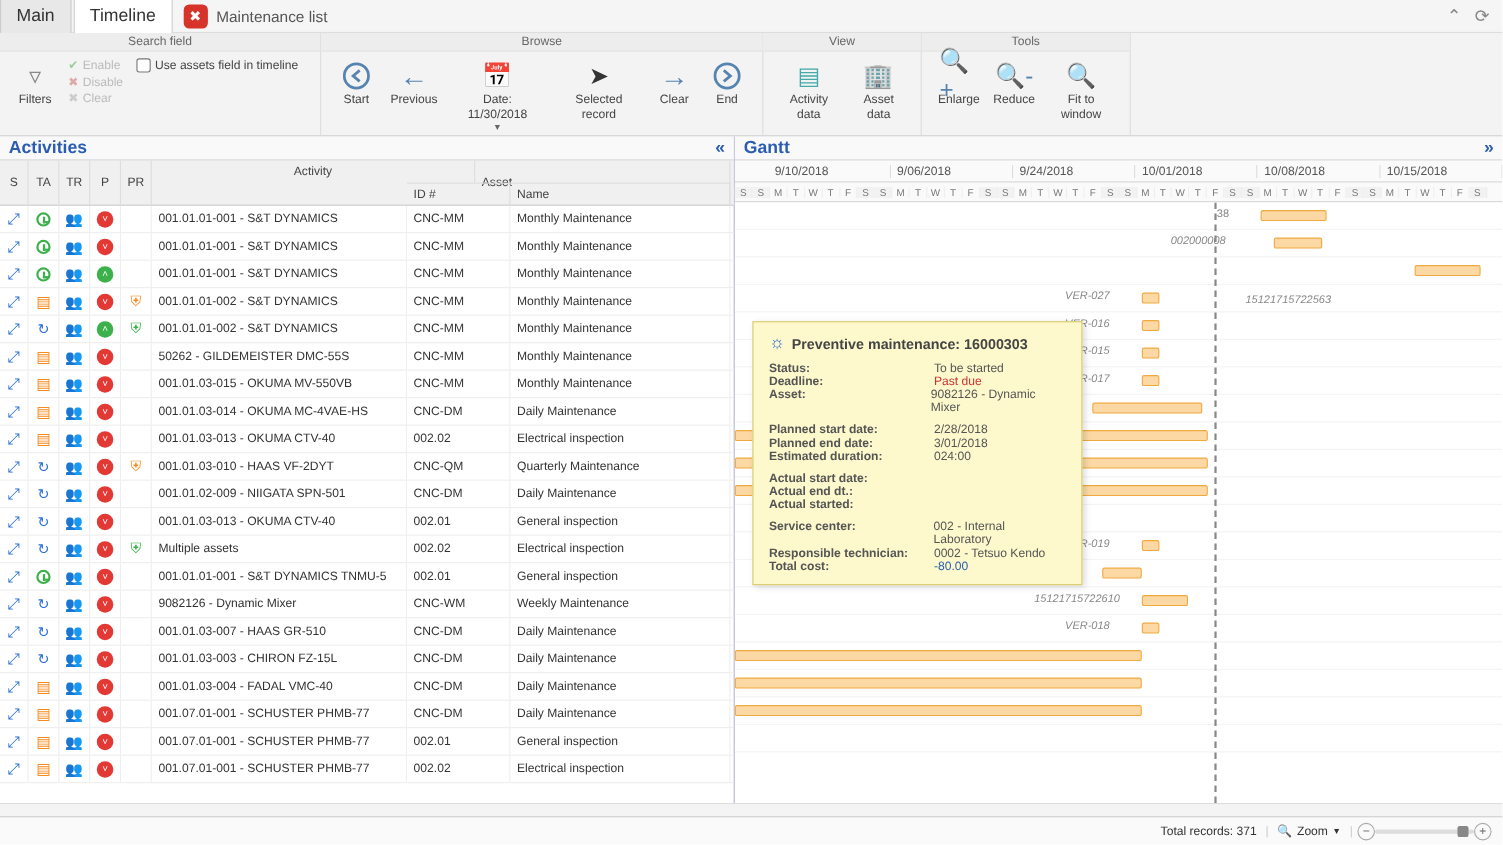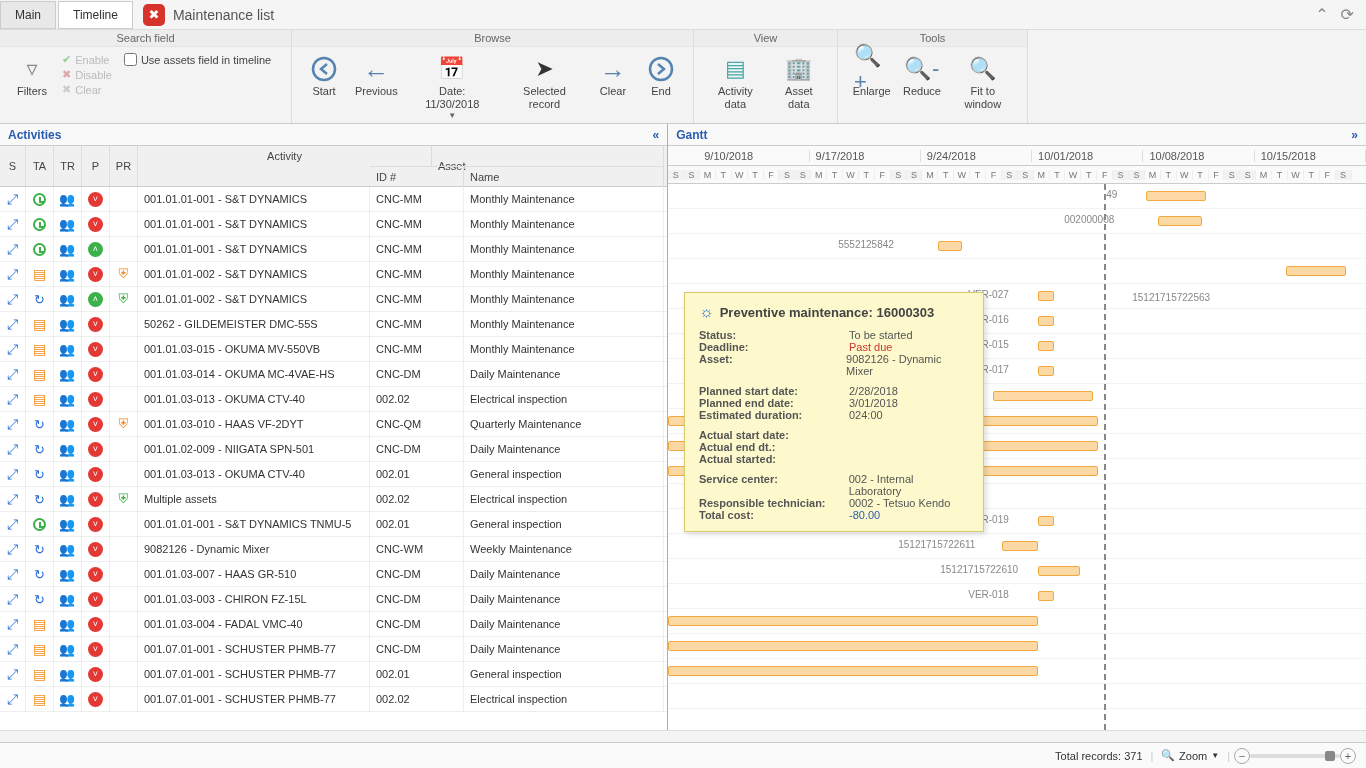--- a/index.html
+++ b/index.html
@@ -1,39 +1,39 @@
 <!DOCTYPE html>
 <html><head>
 <meta charset="utf-8">
 <style>
 * { box-sizing: border-box; margin: 0; padding: 0; }
 body { font-family: Arial, sans-serif; font-size: 11px; color: #333; background: #fff; overflow: hidden; }
 .app { width: 1366px; height: 768px; display: flex; flex-direction: column; }
 .titlebar { height: 30px; display: flex; align-items: center; background: #f5f5f5; border-bottom: 1px solid #ddd; }
-.tab { padding: 6px 14px; border: 1px solid #ccc; background: #fff; margin-right: 2px; cursor: pointer; font-size: 12px; }
+.tab { padding: 6px 14px; border: 1px solid #ccc; background: #fff; margin-right: 2px; cursor: pointer; font-size: 16px; }
 .tab.inactive { background: #e8e8e8; }
 .title-icon { width: 22px; height: 22px; background: #d6332b; border-radius: 5px; margin: 0 8px; display: flex; align-items: center; justify-content: center; color: #fff; font-size: 13px; }
 .title-text { font-size: 14px; color: #555; }
 .title-right { margin-left: auto; margin-right: 12px; display: flex; gap: 12px; color: #888; font-size: 16px; }
 
 .ribbon { display: flex; background: #f3f3f3; border-bottom: 1px solid #ccc; }
 .ribbon-group { border-right: 1px solid #ddd; display: flex; flex-direction: column; }
 .ribbon-group-header { text-align: center; font-size: 11px; color: #666; padding: 2px 0; border-bottom: 1px solid #e4e4e4; background: #ededed; }
 .ribbon-group-body { display: flex; align-items: flex-start; padding: 4px 8px; height: 76px; }
 .ribbon-btn { display: flex; flex-direction: column; align-items: center; justify-content: flex-start; padding: 2px 8px; cursor: pointer; min-width: 48px; }
 .ribbon-btn .icon { font-size: 22px; height: 32px; display: flex; align-items: center; color: #5584b1; }
 .ribbon-btn .lbl { font-size: 11px; color: #444; text-align: center; line-height: 13px; }
 .ribbon-small { display: flex; flex-direction: column; gap: 2px; padding: 2px 6px; }
 .ribbon-small-item { display: flex; align-items: center; gap: 4px; color: #bbb; font-size: 11px; }
 .ribbon-small-item .sicon { font-size: 11px; }
 .checkbox-row { display: flex; align-items: center; gap: 4px; color: #444; }
 
 .content { flex: 1; display: flex; overflow: hidden; position: relative; }
 .left-panel { width: 676px; display: flex; flex-direction: column; border-right: 1px solid #aac; }
-.panel-header { height: 22px; background: #f9f9f9; border-bottom: 1px solid #ccc; display: flex; align-items: center; padding: 0 8px; color: #2a5db0; font-weight: bold; font-size: 12px; gap: 12px; }
+.panel-header { height: 22px; background: #f9f9f9; border-bottom: 1px solid #ccc; display: flex; align-items: center; padding: 0 8px; color: #2a5db0; font-weight: bold; font-size: 16px; gap: 12px; }
 .panel-header .collapse-btn { margin-left: auto; color: #2a5db0; cursor: pointer; }
 .grid-header { display: flex; background: #f0f0f0; border-bottom: 1px solid #ccc; }
 .gh-cell { border-right: 1px solid #ddd; padding: 4px 4px; font-size: 11px; text-align: center; color: #444; }
 .gh-cell.left { text-align: left; padding-left: 6px; }
 .col-s { width: 26px; } .col-ta { width: 28px; } .col-tr { width: 28px; } .col-p { width: 28px; } .col-pr { width: 28px; }
 .col-asset { width: 232px; } .col-id { width: 94px; } .col-name { width: 200px; }
 .col-activity-span { width: 294px; text-align: center; }
 .grid-body { flex: 1; overflow-y: auto; }
 .grid-row { display: flex; border-bottom: 1px solid #eee; height: 25px; align-items: center; }
 .g-cell { border-right: 1px solid #eee; height: 100%; display: flex; align-items: center; justify-content: center; font-size: 11px; }
@@ -49,21 +49,21 @@
 .ico-shield { color: #f68b1f; font-size: 13px; }
 .ico-shield-g { color: #3cb04a; font-size: 13px; }
 
 .right-panel { flex: 1; display: flex; flex-direction: column; position: relative; }
 .gantt-header-row { display: flex; border-bottom: 1px solid #ccc; background: #fafafa; height: 20px; align-items: center; }
 .gantt-header-row.days { height: 18px; }
 .gantt-month { border-right: 1px solid #ddd; font-size: 11px; padding-left: 6px; color: #555; }
 .gantt-day { width: 15.9px; text-align: center; font-size: 9px; color: #777; border-right: 1px solid #eee; }
 .gantt-day.weekend { background: #f2f2f2; }
 .gantt-body { flex: 1; position: relative; background: #fff; overflow: hidden; }
-.gantt-row { height: 25px; border-bottom: 1px solid #f3f3f3; position: relative; }
+.gantt-row { height: 25px; border-bottom: 1px solid #f3f3f3; position: relative; font-style: italic; }
 .gantt-bar { position: absolute; height: 10px; top: 7px; background: #fcd9a4; border: 1px solid #f0a93f; border-radius: 2px; }
 .gantt-label { position: absolute; font-size: 10px; color: #888; top: 5px; }
 .today-line { position: absolute; top: 0; bottom: 0; width: 0; border-left: 2px dashed #888; }
 
 .tooltip { position: absolute; background: #fdf9cc; border: 1px solid #d8c96b; padding: 10px 14px; font-size: 11px; width: 300px; box-shadow: 2px 2px 6px rgba(0,0,0,0.15); z-index: 100; }
 .tooltip-title { display: flex; align-items: center; gap: 6px; font-weight: bold; font-size: 13px; color: #444; margin-bottom: 8px; }
 .tooltip-title .ticon { color: #2a6fd6; font-size: 16px; }
 .tooltip-row { display: flex; }
 .tooltip-row .tlbl { width: 150px; font-weight: bold; color: #555; }
 .tooltip-row .tval { color: #555; }
@@ -619,21 +619,21 @@
     </div>
 
     <div class="right-panel">
       <div class="panel-header">
         <span>Gantt</span>
         <span class="collapse-btn">»</span>
       </div>
       <div class="gantt-header-row" id="gantt-weeks">
           <div class="gantt-month" style="width: 30px;"></div>
           <div class="gantt-month" style="width: 111.3px;">9/10/2018</div>
-          <div class="gantt-month" style="width: 111.3px;">9/17/2018</div>
+          <div class="gantt-month" style="width: 111.3px;">9/06/2018</div>
           <div class="gantt-month" style="width: 111.3px;">9/24/2018</div>
           <div class="gantt-month" style="width: 111.3px;">10/01/2018</div>
           <div class="gantt-month" style="width: 111.3px;">10/08/2018</div>
           <div class="gantt-month" style="width: 111.3px;">10/15/2018</div>
         </div>
       <div class="gantt-header-row days" id="gantt-days">
           <div class="gantt-day weekend">S</div>
           <div class="gantt-day weekend">S</div>
           <div class="gantt-day">M</div>
           <div class="gantt-day">T</div>
@@ -678,24 +678,20 @@
           <div class="gantt-day weekend">S</div>
         </div>
       <div class="gantt-body" id="gantt-body">
 
       <div class="gantt-row"></div>
           <div class="gantt-row">
             <div class="gantt-bar" style="left: 490px; width: 44px;"></div>
             <div class="gantt-label" style="left: 396px;">002000008</div>
           </div>
           <div class="gantt-row">
-            <div class="gantt-bar" style="left: 270px; width: 24px;"></div>
-            <div class="gantt-label" style="left: 170px;">5552125842</div>
-          </div>
-          <div class="gantt-row">
             <div class="gantt-bar" style="left: 618px; width: 60px;"></div>
             <div class="gantt-label" style="left: 464px; margin-top: 28px;">15121715722563</div>
           </div>
           <div class="gantt-row">
             <div class="gantt-bar" style="left: 370px; width: 16px;"></div>
             <div class="gantt-label" style="left: 300px;">VER-027</div>
           </div>
           <div class="gantt-row">
             <div class="gantt-bar" style="left: 370px; width: 16px;"></div>
             <div class="gantt-label" style="left: 300px;">VER-016</div>
@@ -742,21 +738,21 @@
           </div>
           <div class="gantt-row">
             <div class="gantt-bar" style="left: 0px; width: 370px;"></div>
           </div>
           <div class="gantt-row">
             <div class="gantt-bar" style="left: 0px; width: 370px;"></div>
           </div>
           <div class="gantt-row"></div>
           <div class="today-line" style="left:436px">
             <div class="gantt-bar" style="left: 40px; width: 60px;"></div>
-            <div class="gantt-label" style="left: 0px;">49</div>
+            <div class="gantt-label" style="left: 0px;">38</div>
           </div>
         </div>
     </div>
 
     <div class="tooltip" style="left:684px;top:168px">
       <div class="tooltip-title">
           <span class="ticon">☼</span>
           <span>Preventive maintenance: 16000303</span>
         </div>
       <div id="tt-rows1">

